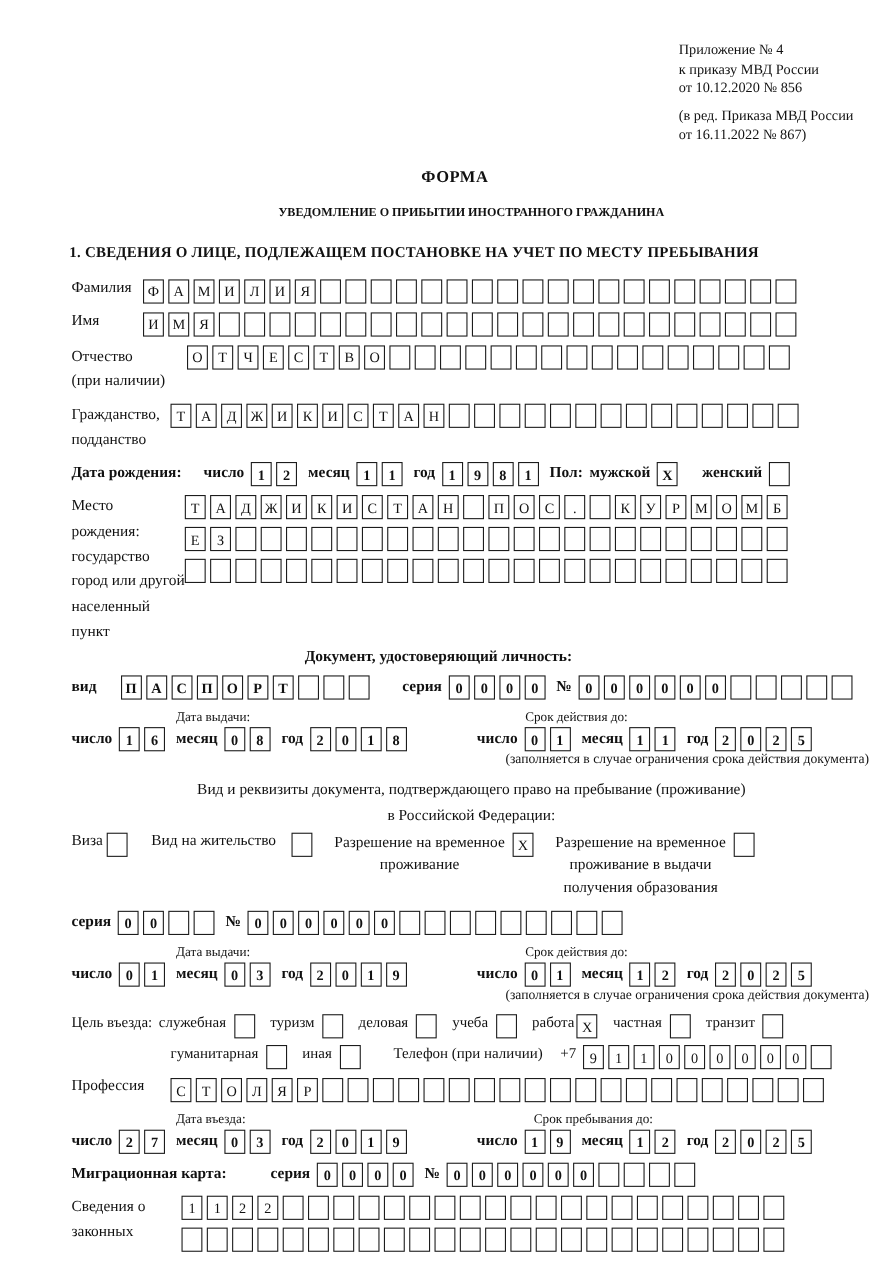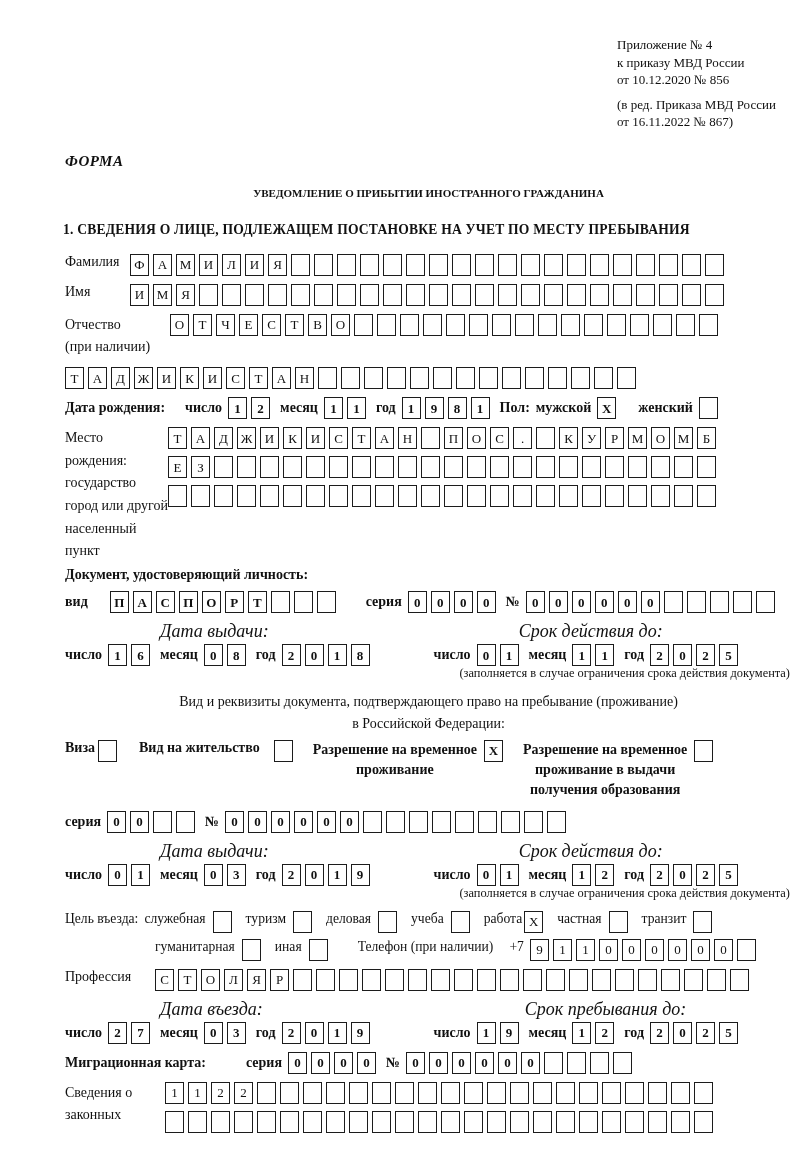--- a/index.html
+++ b/index.html
@@ -7,40 +7,40 @@
     width:800px;height:1163px;
     box-sizing:border-box;
     padding:36px 8px 10px 65px;
     font-family:"Liberation Serif","DejaVu Serif",serif;
     font-size:14px;color:#111;
     overflow:hidden;
   }
   .top-note{margin-left:552px;width:175px;font-size:13px;line-height:1.35;}
   .top-note .tn-line{white-space:nowrap;}
   .top-note .gap{margin-top:7px;}
-  .forma{text-align:left;font-weight:bold;font-size:15px;letter-spacing:.5px;margin:22px 30px 0 0;font-style:italic;}
+  .forma{text-align:center;font-weight:bold;font-size:15px;letter-spacing:.5px;margin:22px 30px 0 0;}
   .title{ text-align:center;font-weight:bold;font-size:11px;line-height:1.45;margin-top:16px;}
   .title .blank{display:inline-block;width:58px;border-bottom:2px solid #333;height:14px;margin-left:10px;}
   .sec-head{font-weight:bold;font-size:13.6px;margin:20px 0 16px -2px;letter-spacing:.2px;}
   .row{display:flex;align-items:flex-start;margin-bottom:8px;}
   .lbl{flex:none;}
   .cells{display:flex;flex:none;}
   .cell{
     flex:none;width:17px;height:20px;border:1.5px solid #1c1c1c;
     margin-right:4px;display:flex;align-items:center;justify-content:center;
     font-size:13px;line-height:1;background:#fff;
   }
   .w65{width:65px;} .w105{width:105px;} .w90{width:90px;} .w103{width:103px;} .w100{width:100px;}
   .stack{display:flex;flex-direction:column;}
   .stack .cells{margin-bottom:7px;}
   .lblblock{line-height:1.62;}
-  .center-bold{font-weight:bold;text-align:left;font-size:14px;margin:2px 60px 8px 0;}
+  .center-bold{font-weight:bold;text-align:center;font-size:14px;margin:2px 60px 8px 0;}
   .inl{display:flex;align-items:center;font-weight:bold;}
   .inl > *{margin-right:6px;}
-  .dates-head{display:flex;font-size:18px;margin-bottom:2px;font-style:italic;}
+  .dates-head{display:flex;font-size:12px;margin-bottom:2px;}
   .note-right{text-align:right;font-size:12.4px;margin:-2px 2px 10px 0;}
   .checkline{display:flex;align-items:flex-start;margin-bottom:10px;font-size:13.6px;}
   .checkline .item{display:flex;align-items:flex-start;margin-right:10px;}
   .checkline .item .txt{margin-right:7px;}
   .ctr{text-align:center;line-height:1.45;}
   .mt4{margin-top:4px;} .mt10{margin-top:10px;}
 </style>
 </head>
 <body>
 
@@ -151,20 +151,24 @@
       <div class="cell"></div>
       <div class="cell"></div>
       <div class="cell"></div>
       <div class="cell"></div>
       <div class="cell"></div>
       <div class="cell"></div>
     </div>
 </div>
 
 <div class="row">
+  <div class="lbl w90 lblblock">
+    <div>Гражданство,</div>
+    <div>подданство</div>
+  </div>
   <div class="cells">
       <div class="cell">Т</div>
       <div class="cell">А</div>
       <div class="cell">Д</div>
       <div class="cell">Ж</div>
       <div class="cell">И</div>
       <div class="cell">К</div>
       <div class="cell">И</div>
       <div class="cell">С</div>
       <div class="cell">Т</div>
@@ -390,21 +394,21 @@
       <div class="cell">5</div>
     </span>
 </div>
 <div class="note-right">(заполняется в случае ограничения срока действия документа)</div>
 
 <div style="line-height:1.6;text-align:center;">
   <div>Вид и реквизиты документа, подтверждающего право на пребывание (проживание)</div>
   <div>в Российской Федерации:</div>
 </div>
 
-<div class="checkline mt4" style="font-size:14px;font-weight:bold;">
+<div class="checkline mt4" style="font-size:14px;">
   <div class="item">
     <span class="txt" style="margin-right:3px;">Виза</span>
     <span class="cells">
         <div class="cell"></div>
       </span>
   </div>
   <div class="item" style="margin-left:8px;">
     <span class="txt" style="margin-right:14px;">Вид на жительство</span>
     <span class="cells">
         <div class="cell"></div>

